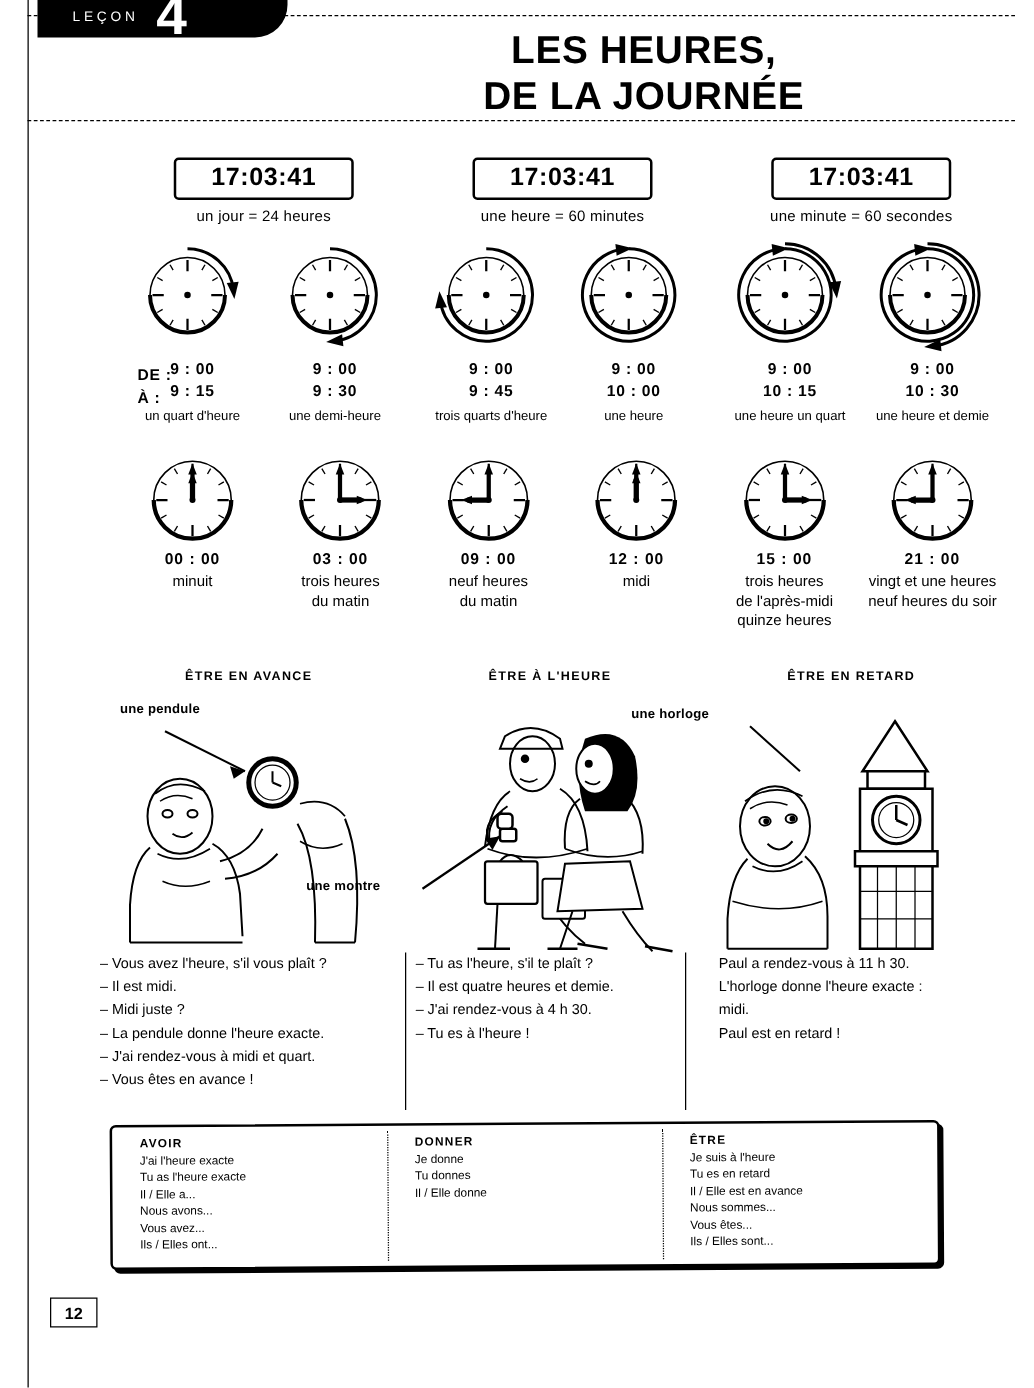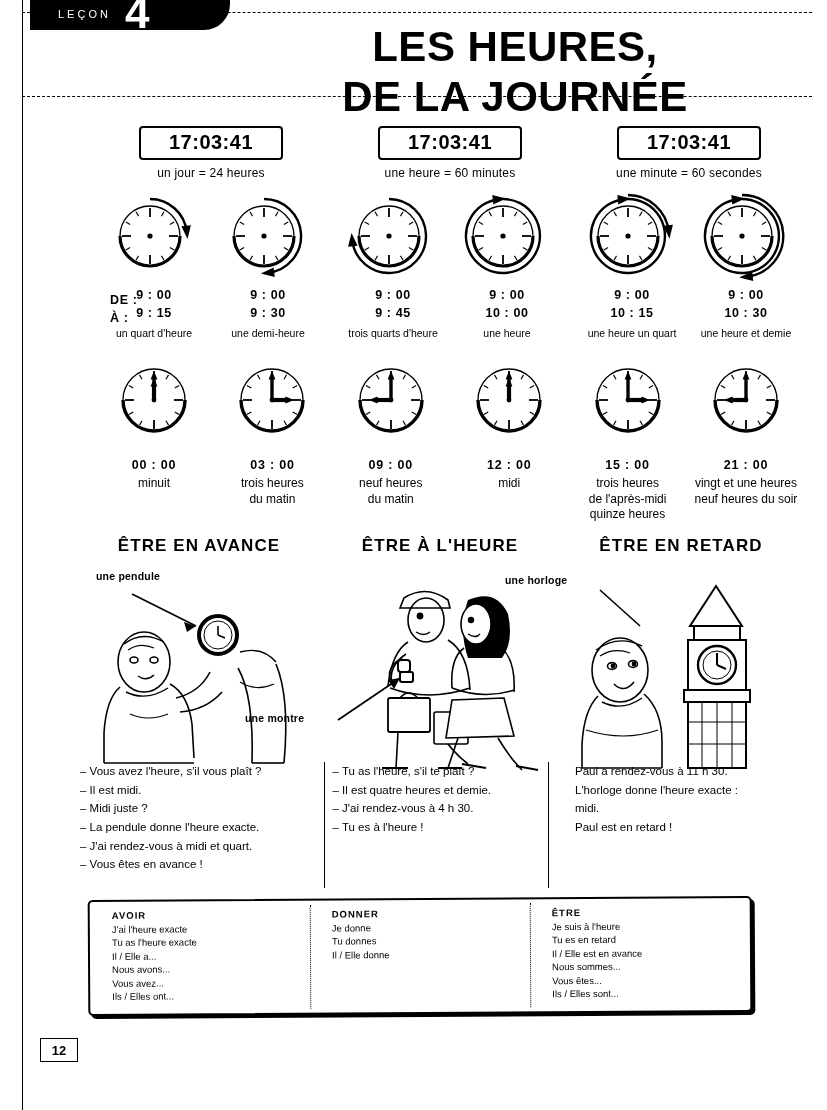--- a/index.html
+++ b/index.html
@@ -63,21 +63,21 @@
   }
 
   .title-block {
     position: absolute;
     left: 255px;
     top: 22px;
     width: 520px;
     text-align: center;
   }
   .title-line {
-    font-size: 42px;
+    font-size: 31px;
     font-weight: bold;
     letter-spacing: 0.5px;
     line-height: 1.18;
     font-family: "Liberation Sans", sans-serif;
   }
   .header-dash {
     position: absolute;
     left: 22px;
     top: 12px;
     width: 790px;
@@ -164,21 +164,21 @@
     top: 360px;
     width: 700px;
     display: flex;
     justify-content: space-between;
   }
   .hour-item { width: 108px; text-align: center; }
   .hour-time {
     font-size: 12.5px;
     font-weight: bold;
     letter-spacing: 0.8px;
-    margin-top: 18px;
+    margin-top: 0;
   }
   .hour-caption {
     font-size: 12px;
     margin-top: 4px;
     line-height: 1.3;
   }
 
   
   .scenes {
     position: absolute;
@@ -186,21 +186,21 @@
     top: 536px;
     width: 720px;
   }
   .scene-heads {
     display: flex;
     justify-content: space-between;
   }
   .scene-head {
     width: 238px;
     text-align: center;
-    font-size: 17px;
+    font-size: 10px;
     font-weight: bold;
     letter-spacing: 1.1px;
   }
   .scene-art {
     position: relative;
     height: 200px;
     margin-top: 16px;
   }
   .annot {
     position: absolute;

